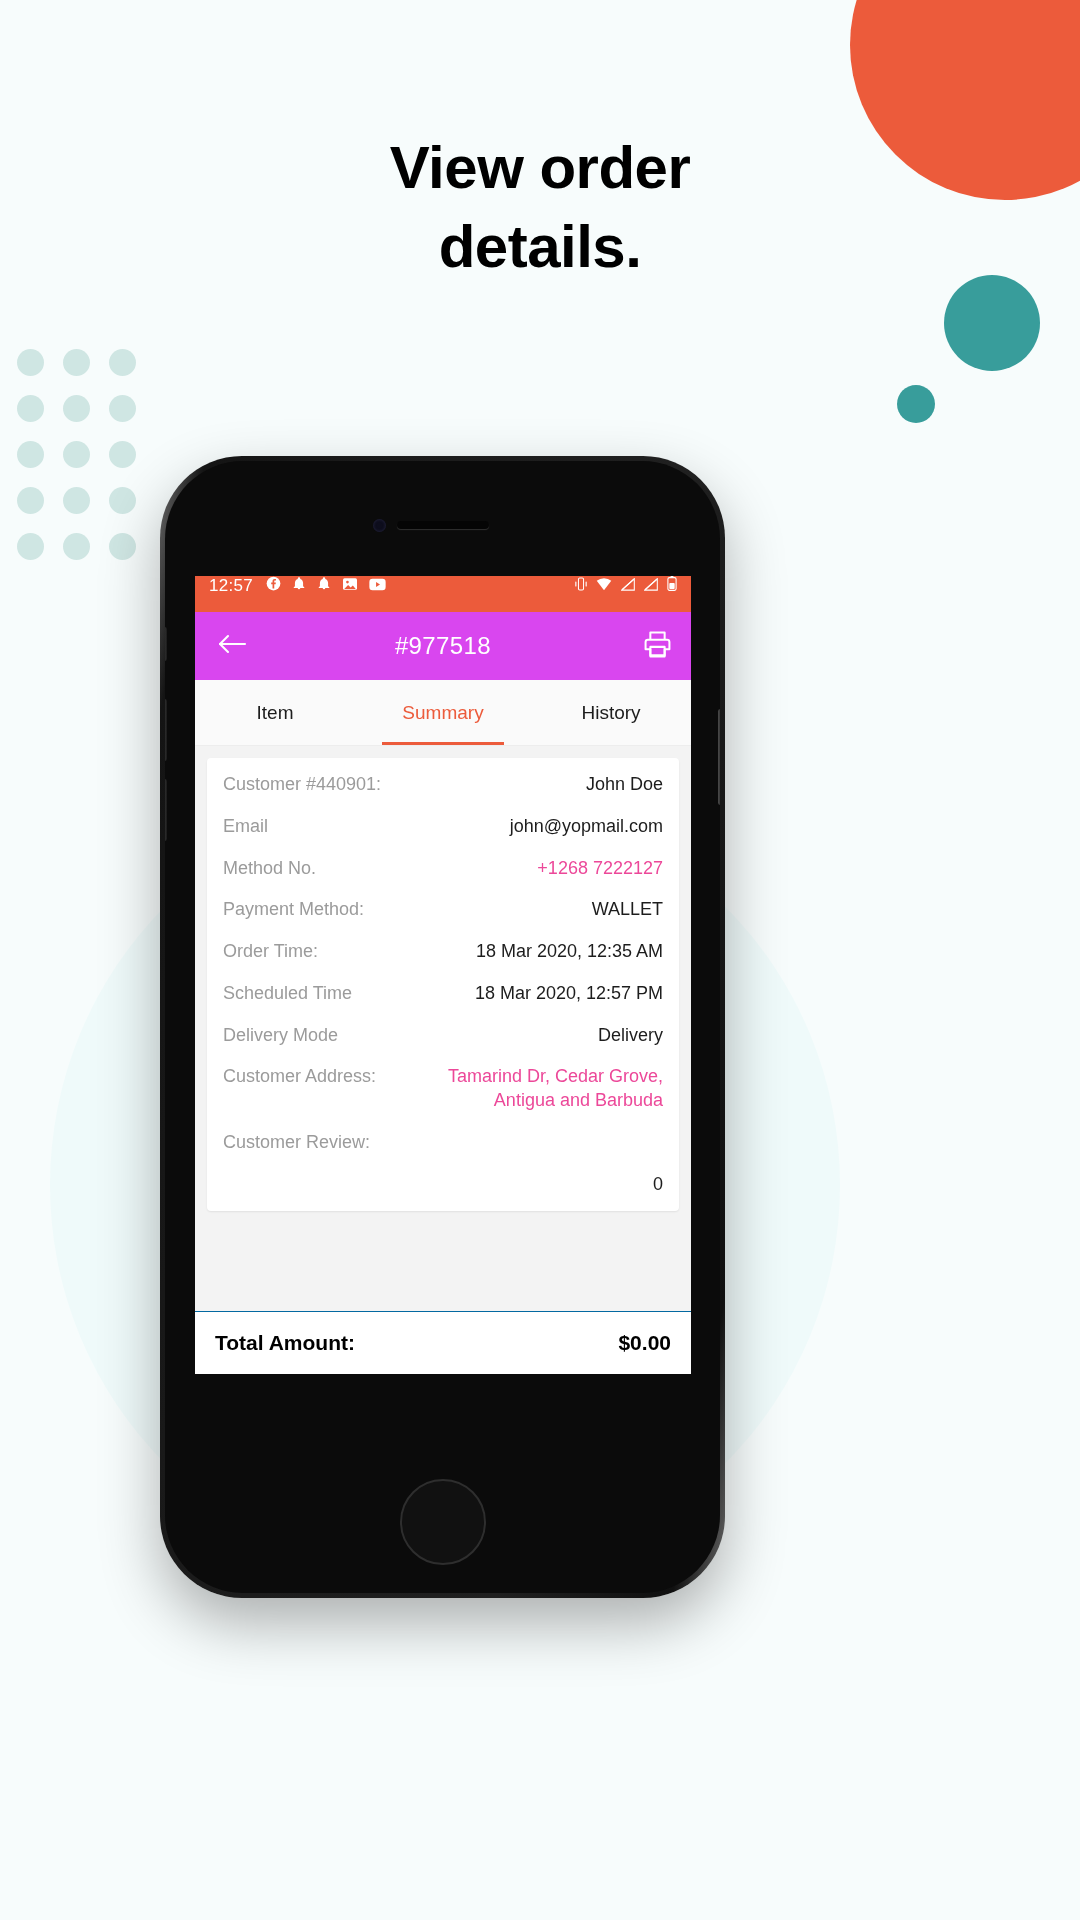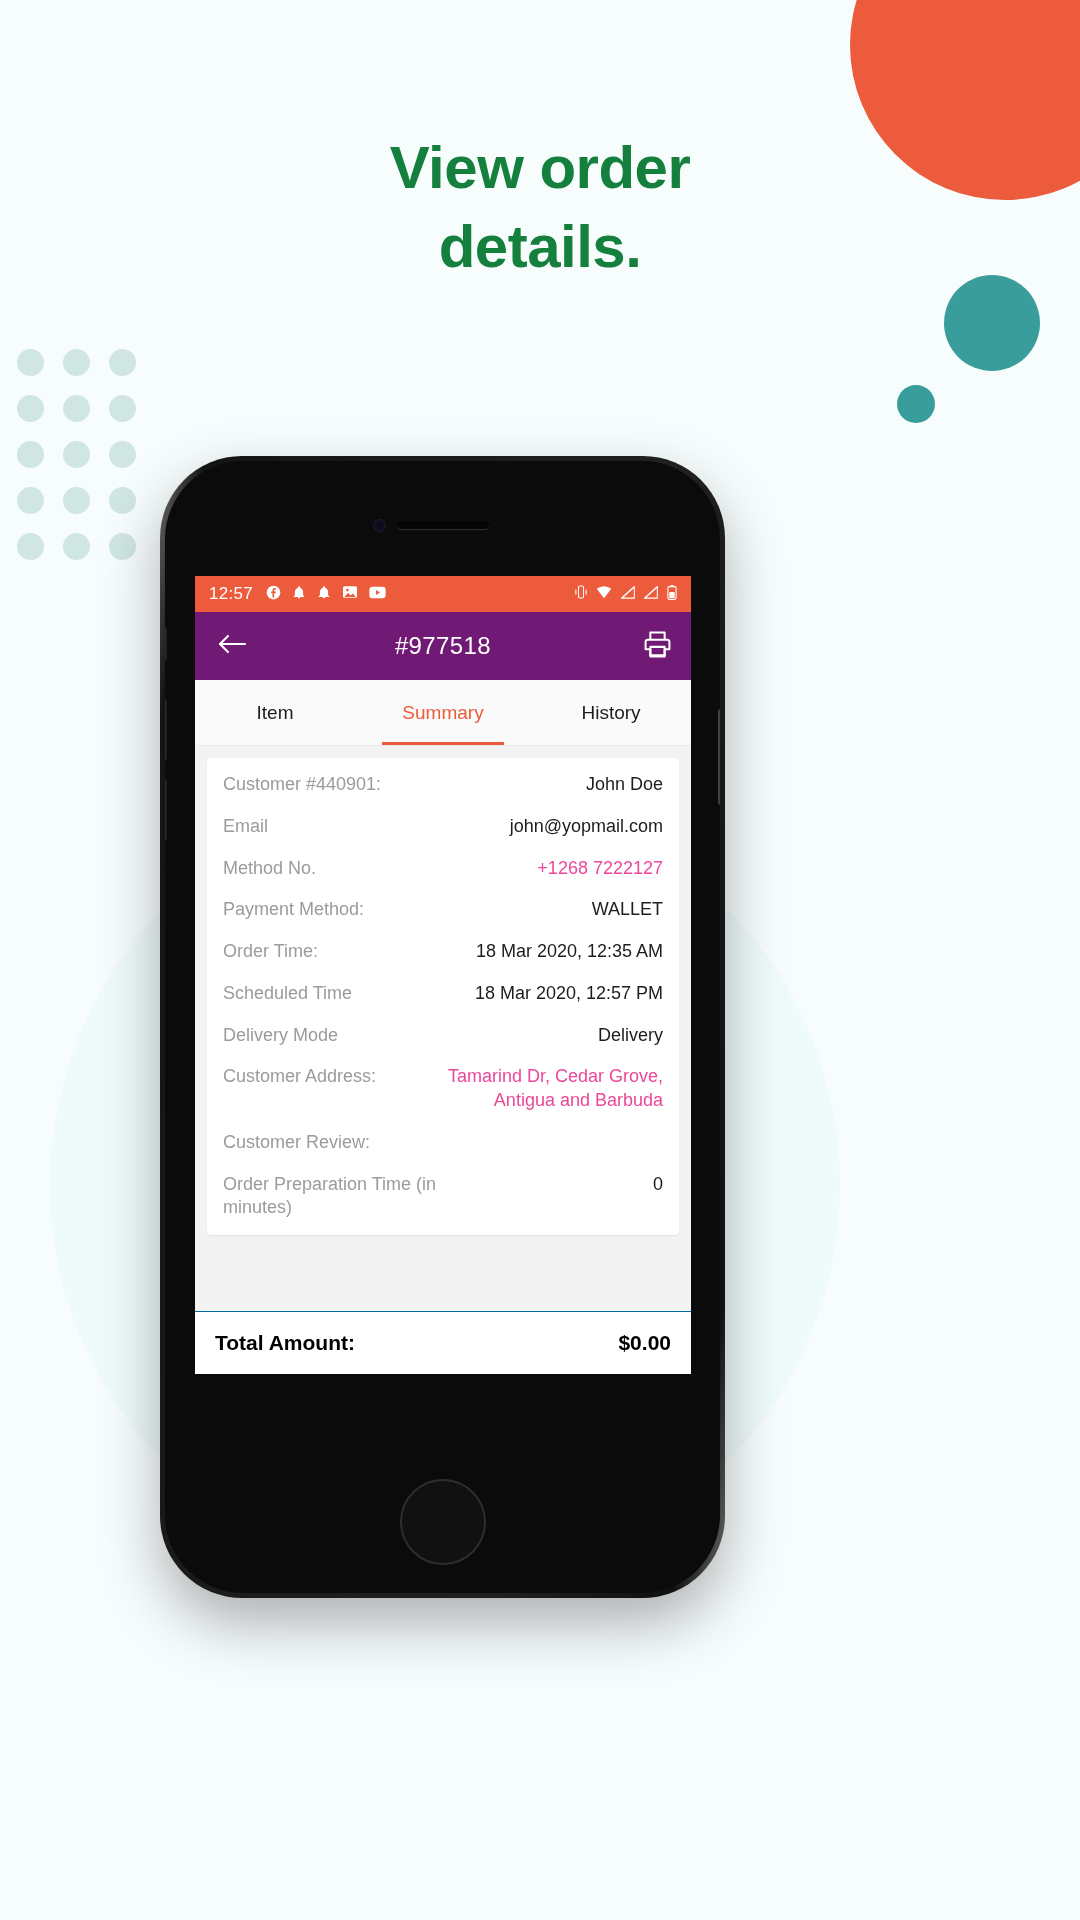--- a/index.html
+++ b/index.html
@@ -43,21 +43,21 @@
   .deco-glow{
     position:absolute; left:50px; top:790px;
     width:790px; height:790px; border-radius:50%;
     background:#effafa;
   }
 
   
   .headline{
     position:absolute; top:128px; left:0; width:1080px;
     text-align:center;
-    color:#15803d;
+    color:#000000;
     font-size:60px;
     font-weight:bold;
     line-height:1.32;
     letter-spacing:-0.5px;
   }
 
   
   .phone{
     position:absolute;
     left:160px; top:456px;
@@ -108,33 +108,33 @@
     left:30px; top:115px;
     width:496px; height:798px;
     background:#ffffff;
     overflow:hidden;
     display:flex; flex-direction:column;
   }
 
   
   .statusbar{
     height:36px; background:#ec5b3b;
-    display:flex; align-items:center;
+    display:flex; align-items:flex-start;
     padding:0 14px;
     color:#fff;
   }
   .sb-time{ font-size:17px; font-weight:500; letter-spacing:.3px; }
   .sb-left-icons{ display:flex; align-items:center; gap:11px; margin-left:13px; }
   .sb-spacer{ flex:1; }
   .sb-right-icons{ display:flex; align-items:center; gap:9px; }
   .sb-icon{ display:block; }
 
   
   .appbar{
-    height:68px; background:#701a75;
+    height:68px; background:#d946ef;
     display:flex; align-items:center;
     padding:0 22px;
     color:#fff;
     position:relative;
   }
   .appbar-title{
     position:absolute; left:0; right:0; text-align:center;
     font-size:24px; font-weight:400; letter-spacing:.4px;
     pointer-events:none;
   }
@@ -371,21 +371,20 @@
           </div>
           <div class="row">
             <span class="lbl">Customer Address:</span>
             <span class="val accent">Tamarind Dr, Cedar Grove, Antigua and Barbuda</span>
           </div>
           <div class="row">
             <span class="lbl">Customer Review:</span>
             <span class="val"></span>
           </div>
           <div class="row">
-            <span class="lbl">Order Preparation Time (in minutes)</span>
             <span class="val">0</span>
           </div>
         </div>
 
       </div>
 
       <div class="totalbar">
         <span>Total Amount:</span>
         <span>$0.00</span>
       </div>

